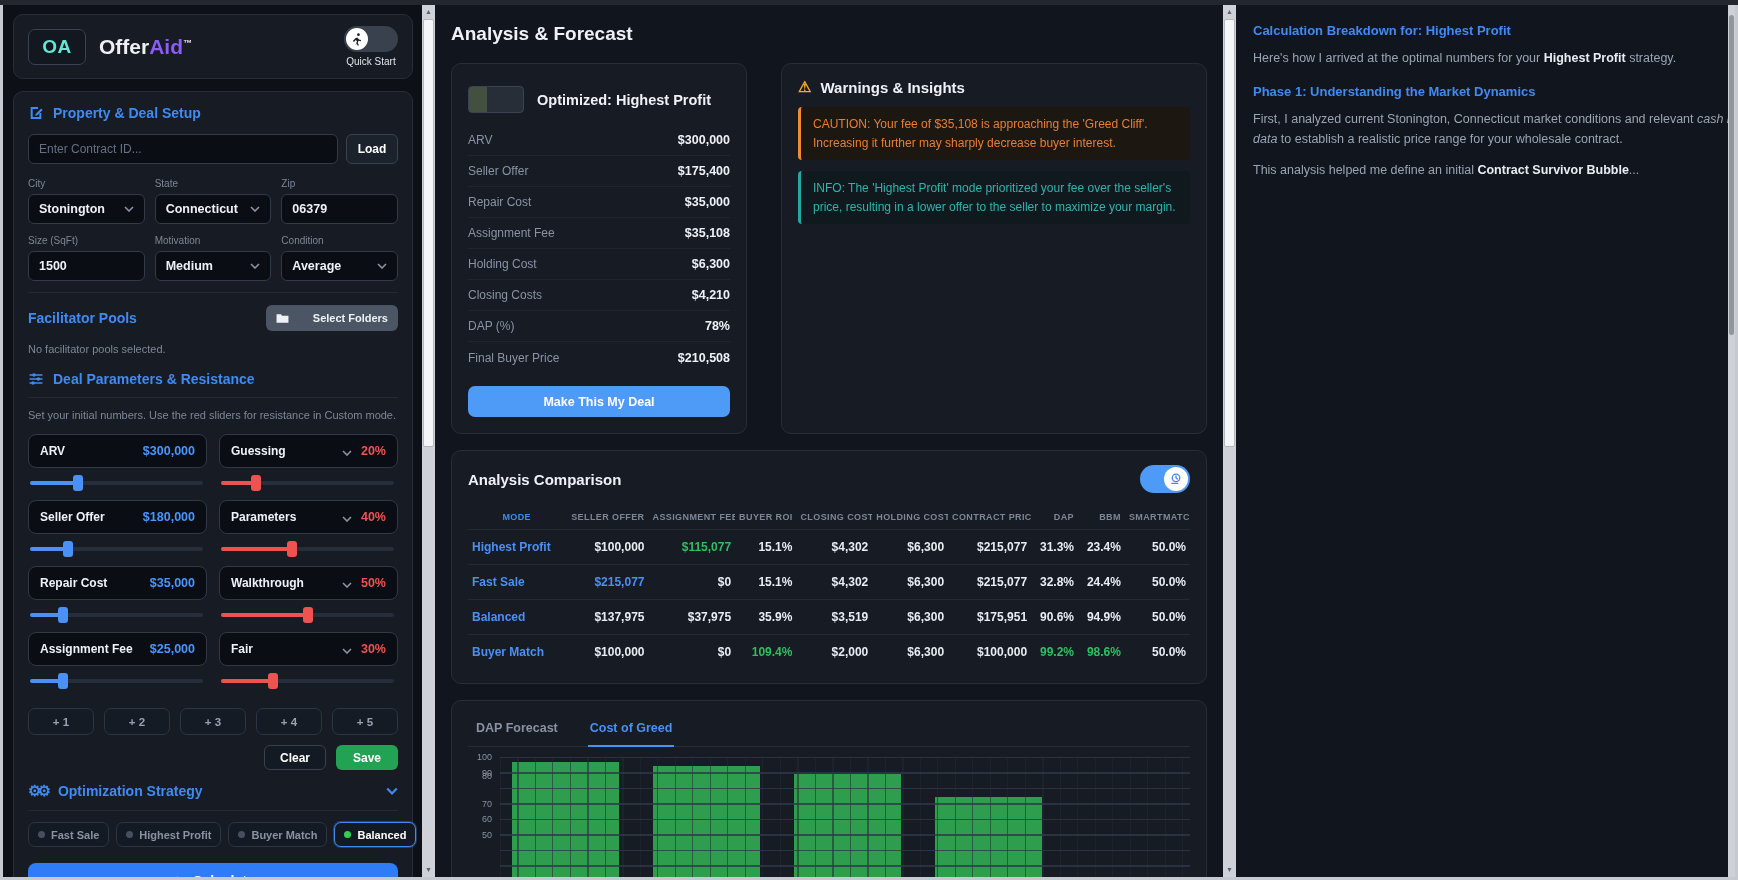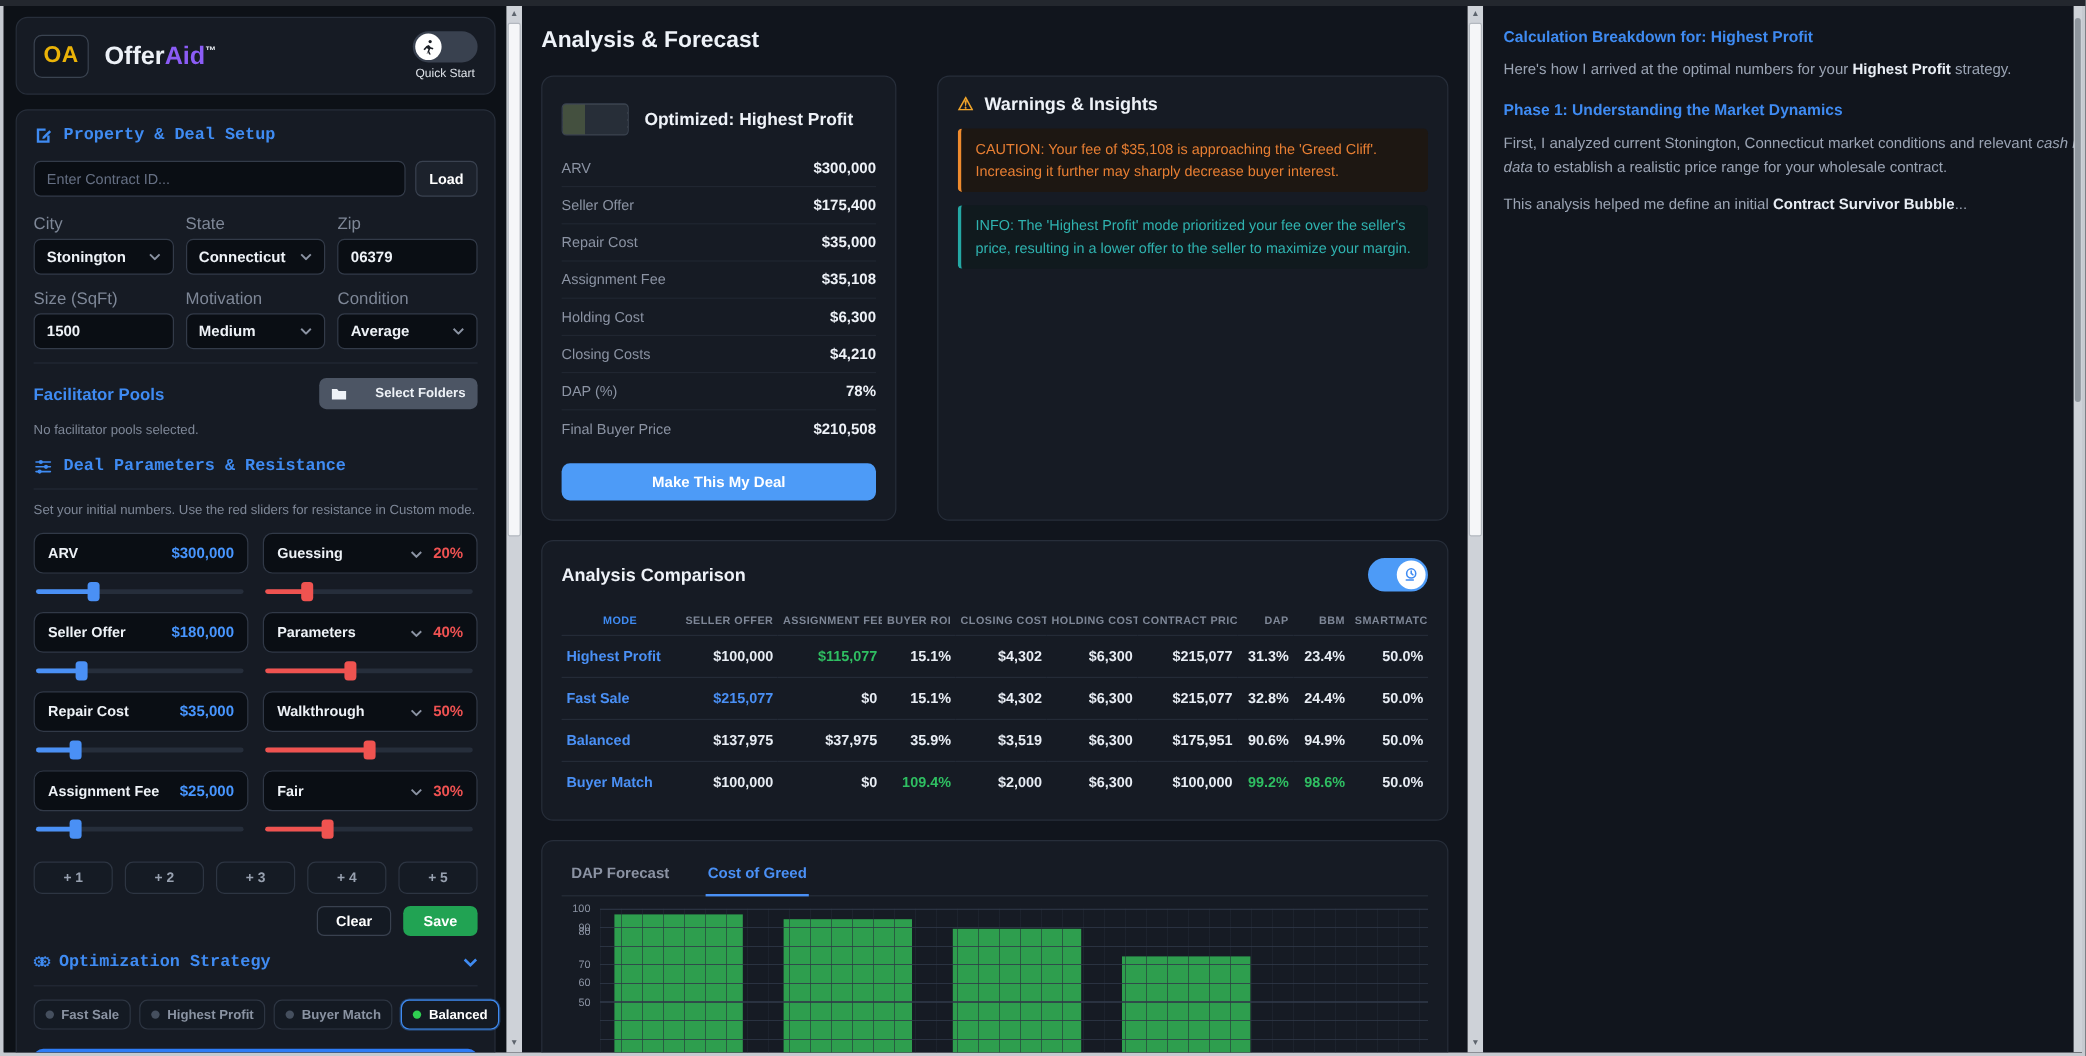--- a/index.html
+++ b/index.html
@@ -13,41 +13,41 @@
   .vscroll .arrow { position:absolute; left:0; right:0; text-align:center; font-size:7px; color:#5d646d; height:12px; line-height:12px;}
   .vscroll .arrow.up{top:1px;} .vscroll .arrow.dn{bottom:1px;}
   .vscroll .thumb { position:absolute; left:1px; right:1px; top:14px; height:428px; background:#f5f6f8; border:1px solid #b3b8bf; border-radius:2px; }
   .rp-scroll { position:absolute; right:0; top:0; bottom:0; width:7px; background:#ced2d8; }
   .rp-scroll .thumb { position:absolute; left:1px; right:1px; top:10px; height:320px; background:#8f969e; border-radius:3px; }
 
   
   .sidebar { width:419px; flex:none; background:#0d1117; padding:9px 9px 0 10px; overflow:hidden;}
   .card { background:#161b24; border:1px solid #272e3a; border-radius:10px; }
   .sb-header { display:flex; align-items:center; padding:11px 14px; }
-  .logo-box { width:46px; height:36px; border:1px solid #3a4350; border-radius:7px; background:#121720; color:#eab308; font-weight:bold; font-size:19px; display:flex; align-items:center; justify-content:center; letter-spacing:.5px;}
+  .logo-box { width:58px; height:36px; border:1px solid #3a4350; border-radius:7px; background:#121720; color:#5eead4; font-weight:bold; font-size:19px; display:flex; align-items:center; justify-content:center; letter-spacing:.5px;}
   .app-title { font-size:21px; font-weight:bold; color:#edf1f7; margin-left:13px; }
   .app-title .red { color:#8b5cf6; }
   .app-title .tm { font-size:9px; vertical-align:super; color:#edf1f7;}
   .qs { margin-left:auto; display:flex; flex-direction:column; align-items:center;}
   .qs-toggle { width:54px; height:26px; border-radius:13px; background:#39414f; position:relative; cursor:pointer;}
   .qs-knob { position:absolute; left:2px; top:2px; width:22px; height:22px; border-radius:50%; background:#ffffff; display:flex; align-items:center; justify-content:center;}
   .qs-label { font-size:10px; color:#dfe4ea; margin-top:4px; }
 
   .sb-form { margin-top:12px; padding:13px 14px 14px; }
-  .sec-head { display:flex; align-items:center; gap:9px; color:#3f8bf2; font-weight:bold; font-size:14px;font-family:Liberation Mono, monospace; }
+  .sec-head { display:flex; align-items:center; gap:9px; color:#3f8bf2; font-weight:bold; font-size:14px; }
   .sec-head .grow { flex:1; }
   .hr { height:1px; background:#232a36; margin:10px 0; }
   .contract-row { display:flex; gap:8px; margin:13px 0 14px; }
   .inp { height:30px; background:#0a0e14; border:1px solid #333b49; border-radius:6px; color:#eef2f7; padding:0 10px; font-size:12px; font-family:"Liberation Sans",sans-serif;}
   .inp::placeholder { color:#667084; }
   .contract-row .inp { flex:1; }
   .btn-load { width:52px; height:30px; background:#1c222c; border:1px solid #3a4250; color:#fff; font-weight:bold; font-size:12px; border-radius:6px; cursor:pointer;}
   .frow { display:flex; gap:10px; margin-bottom:11px; }
   .fcol { flex:1; }
-  .flabel { font-size:14px; color:#7e8797; margin-bottom:5px; display:block;}
+  .flabel { font-size:10px; color:#7e8797; margin-bottom:5px; display:block;}
   .fld { height:30px; background:#0a0e14; border:1px solid #333b49; border-radius:6px; color:#eef2f7; font-size:12.5px; font-weight:bold; display:flex; align-items:center; justify-content:space-between; padding:0 10px; cursor:pointer;}
   .fac-row { display:flex; align-items:center; margin-top:12px; }
   .fac-title { color:#3f8bf2; font-weight:bold; font-size:14px; }
   .btn-folders { margin-left:auto; height:26px; background:#4c5564; border:0; border-radius:6px; color:#eef2f7; font-size:11px; font-weight:bold; display:flex; gap:24px; align-items:center; padding:0 10px; cursor:pointer;}
   .fac-empty { font-size:11px; color:#7e8797; margin:12px 0 16px; }
   .sub { font-size:11px; color:#7e8797; margin:11px 0 13px; }
   .prow { display:flex; gap:12px; }
   .pcol { flex:1; }
   .pbox { height:34px; background:#0a0e14; border:1px solid #313947; border-radius:8px; display:flex; align-items:center; padding:0 11px; }
   .pbox .plabel { font-weight:bold; color:#eef2f7; font-size:12px; }

